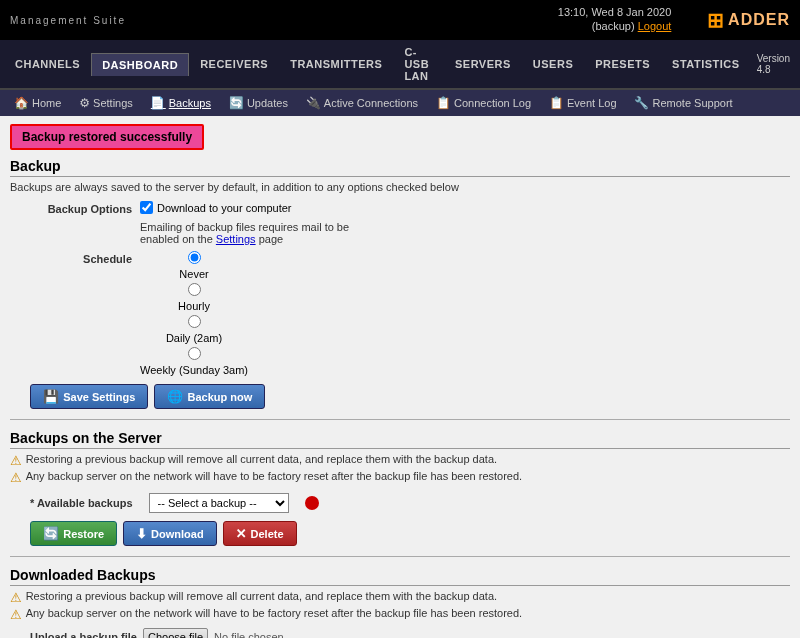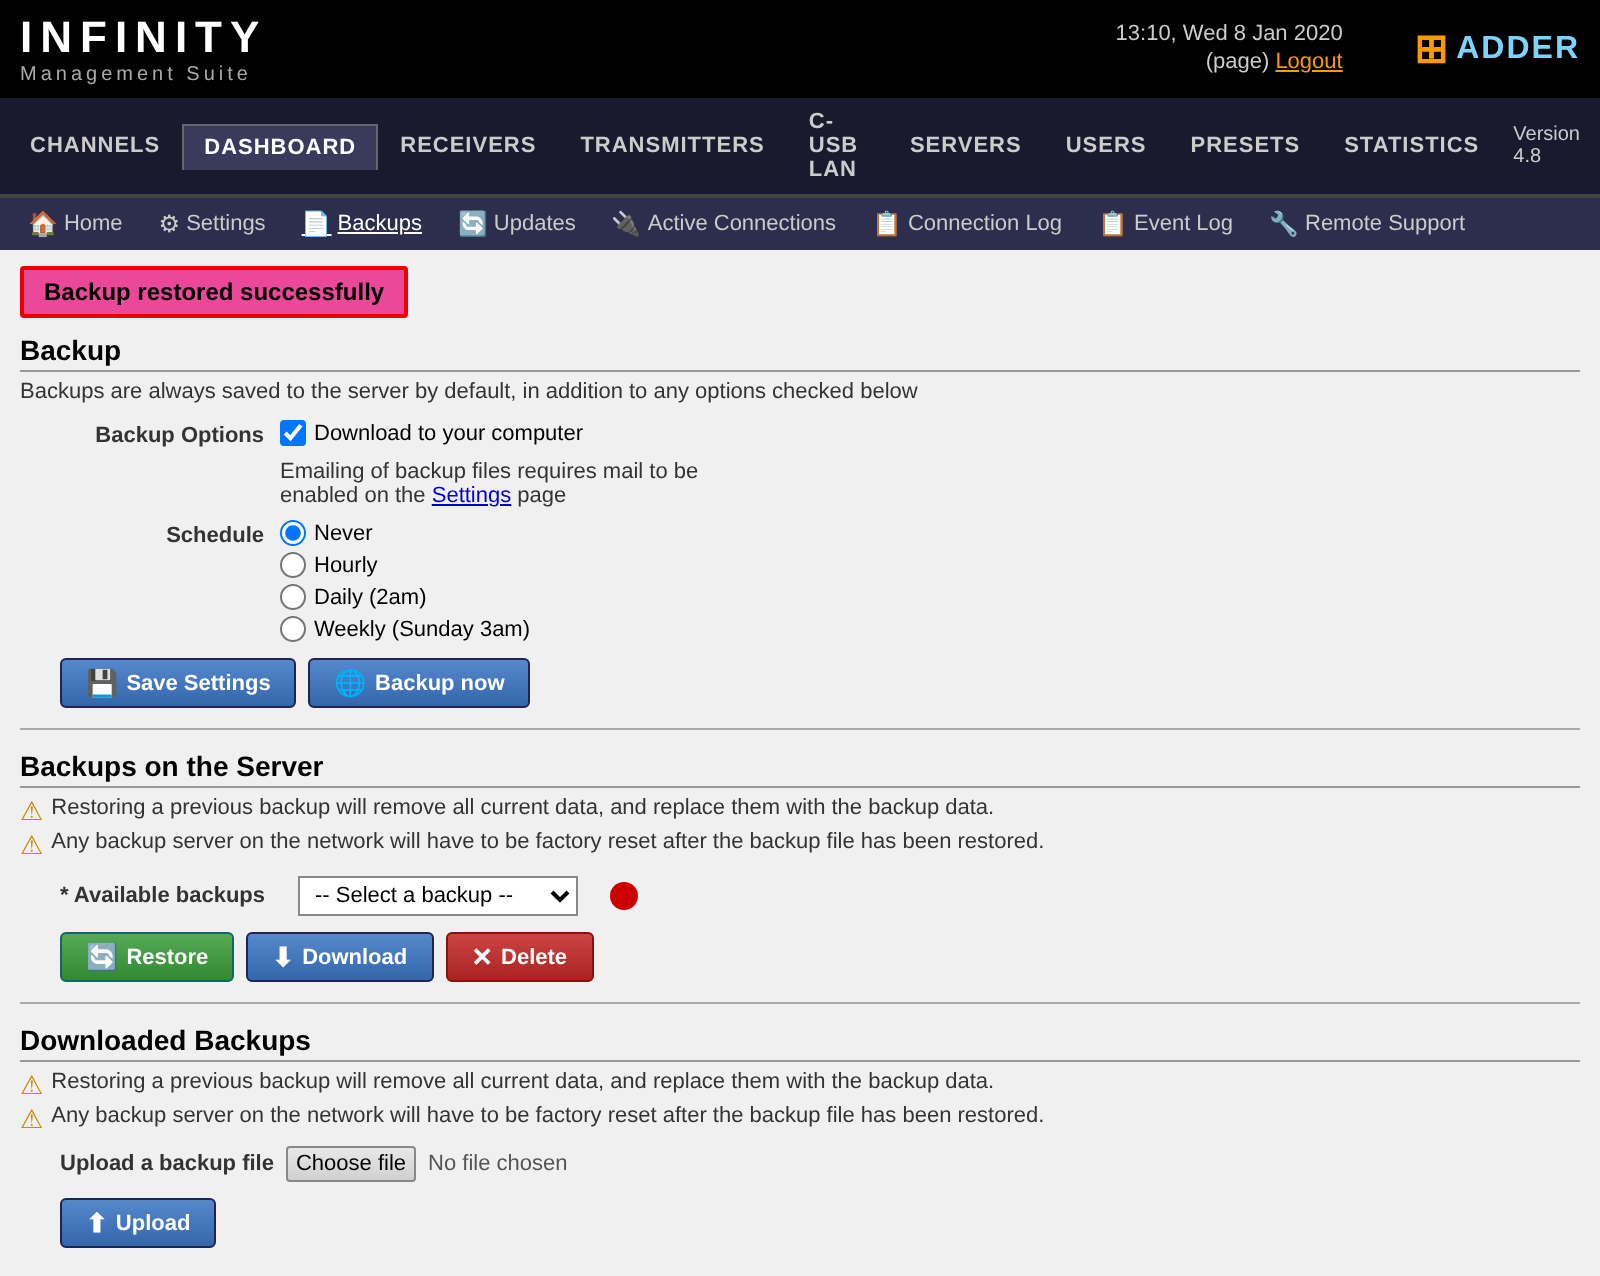--- a/index.html
+++ b/index.html
@@ -4,21 +4,21 @@
   <style>
     * { margin: 0; padding: 0; box-sizing: border-box; }
     body { font-family: Arial, sans-serif; font-size: 12px; background: #c8c8c8; width: 800px; }
 
     
     .header { background: #000; color: #fff; display: flex; align-items: center; justify-content: space-between; padding: 6px 10px; }
     .logo-area { display: flex; flex-direction: column; }
     .logo-infinity { font-size: 22px; font-weight: bold; letter-spacing: 4px; color: #fff; font-family: 'Arial', sans-serif; }
     .logo-sub { font-size: 10px; color: #aaa; letter-spacing: 2px; }
     .adder-logo { color: #fff; font-size: 14px; font-weight: bold; display: flex; align-items: center; gap: 4px; }
-    .adder-logo-text { font-size: 16px; font-weight: bold; color: #7dd3fc; letter-spacing: 1px; }
+    .adder-logo-text { font-size: 16px; font-weight: bold; color: #fdba74; letter-spacing: 1px; }
     .header-info { font-size: 11px; color: #ccc; margin-bottom: 2px; }
     .logout-link { color: #f90; text-decoration: underline; cursor: pointer; }
 
     
     .nav-tabs { background: #1a1a2e; display: flex; align-items: center; padding: 0 4px; border-bottom: 2px solid #444; }
     .nav-tab { padding: 5px 10px; font-size: 11px; font-weight: bold; color: #ccc; cursor: pointer; border: 1px solid transparent; text-transform: uppercase; letter-spacing: 0.5px; }
     .nav-tab.active { background: #3a3a5c; color: #fff; border: 1px solid #666; border-bottom: none; }
     .version-badge { margin-left: auto; color: #ccc; font-size: 10px; padding: 2px 6px; }
 
     
@@ -45,21 +45,21 @@
 
     
     .checkbox-row { display: flex; align-items: center; gap: 4px; font-size: 11px; justify-content: center; }
 
     
     .email-note { font-size: 11px; color: #333; margin-left: 130px; margin-bottom: 6px; }
     .settings-link { color: #00c; text-decoration: underline; cursor: pointer; }
 
     
     .radio-group { display: flex; flex-direction: column; gap: 3px; }
-    .radio-row { display: flex; align-items: center; gap: 4px; font-size: 11px; }
+    .radio-row { display: flex; align-items: center; gap: 4px; font-size: 11px; flex-direction: column; }
 
     
     .btn { display: inline-flex; align-items: center; gap: 4px; padding: 4px 12px; font-size: 11px; cursor: pointer; border: 1px solid #666; border-radius: 3px; background: linear-gradient(to bottom, #e8e8e8, #c8c8c8); color: #000; font-weight: bold; }
     .btn-blue { background: linear-gradient(to bottom, #5588cc, #3366aa); color: #fff; border-color: #225; }
     .btn-green { background: linear-gradient(to bottom, #55aa55, #338833); color: #fff; border-color: #166; }
     .btn-red { background: linear-gradient(to bottom, #cc4444, #aa2222); color: #fff; border-color: #811; }
     .btn-icon { font-size: 13px; }
 
     .button-row { display: flex; gap: 6px; margin: 8px 0 8px 20px; }
 
@@ -83,28 +83,27 @@
     .no-file-text { color: #555; font-size: 11px; }
 
     
     .section { margin-bottom: 10px; }
   </style>
 </head>
 <body>
 
 <div class="header">
   <div class="logo-area">
-    <span class="logo-infinity">INFINITY</span>
     <span class="logo-sub">Management Suite</span>
   </div>
   <div style="display:flex; align-items:center; gap:36px;">
     <div style="text-align:right;">
       <div class="header-info">13:10, Wed 8 Jan 2020</div>
       <div class="header-info">
-        <span>(page)</span>
+        <span>(backup)</span>
         <span class="logout-link">Logout</span>
       </div>
     </div>
     <div class="adder-logo">
       <span style="font-size:20px; color:#f90;">⊞</span>
       <span class="adder-logo-text">ADDER</span>
     </div>
   </div>
 </div>
 

